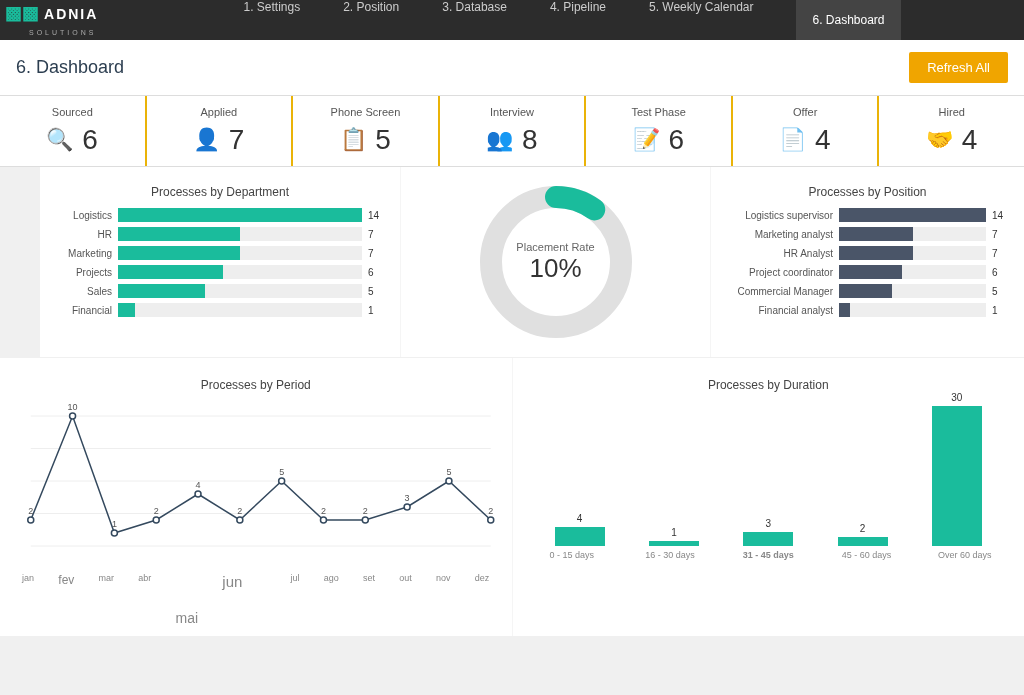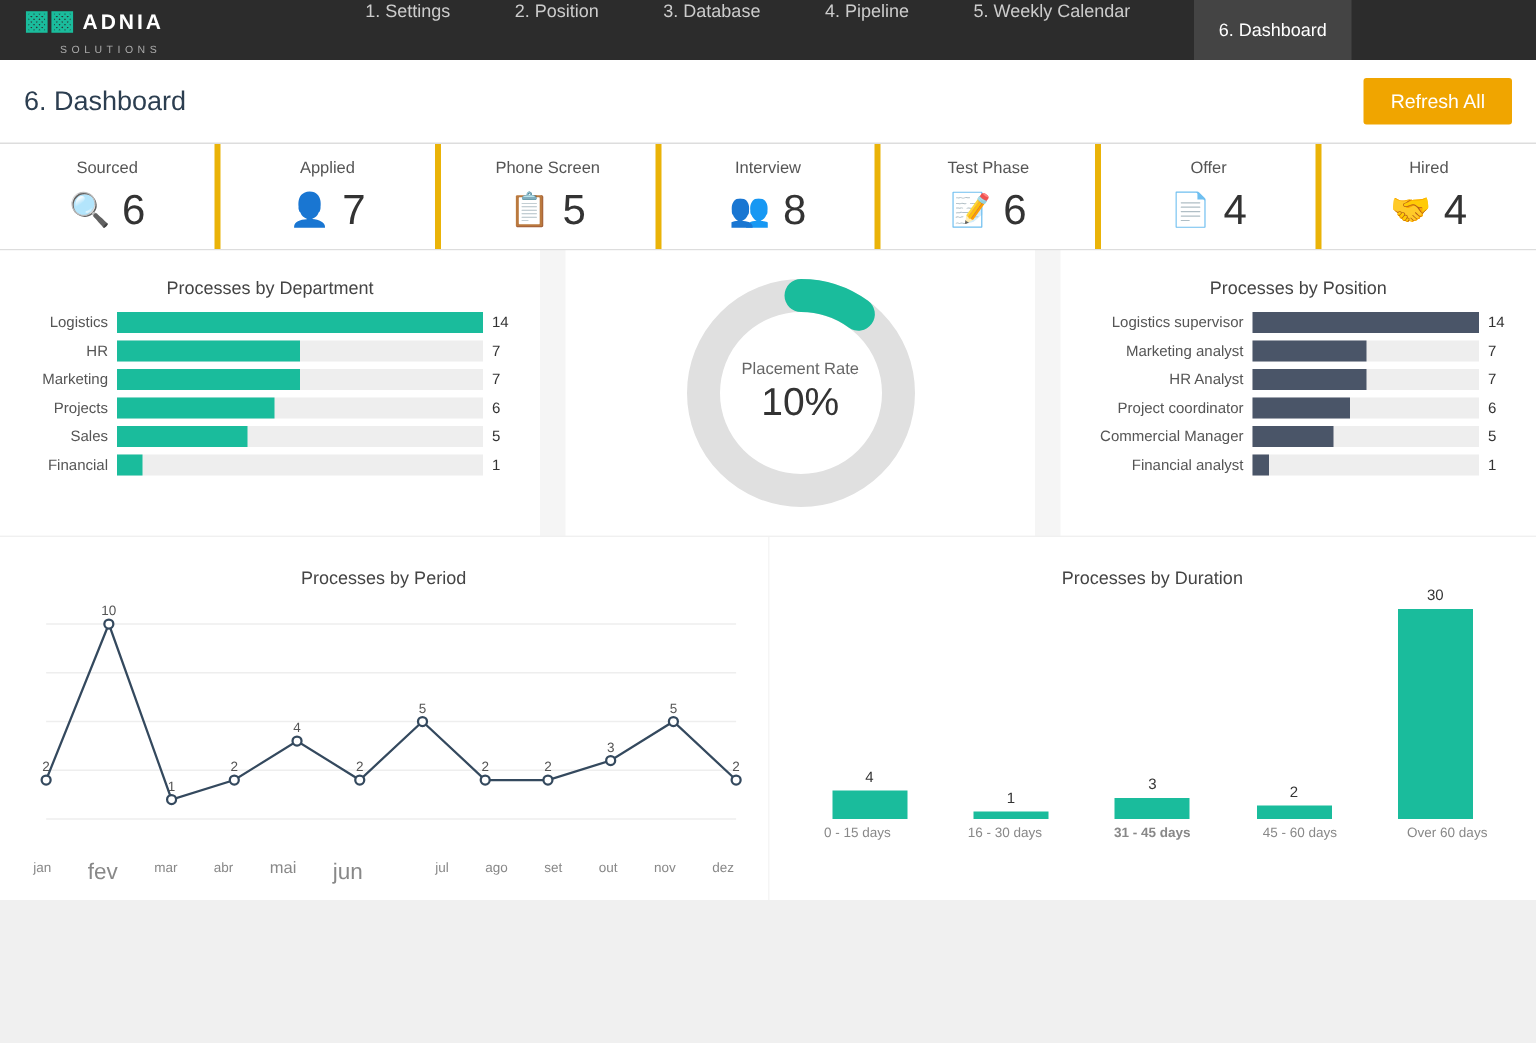--- a/index.html
+++ b/index.html
@@ -1,40 +1,40 @@
 <!DOCTYPE html>
 <html><head>
   <meta charset="utf-8">
   <style>
     * { box-sizing: border-box; margin: 0; padding: 0; }
     body { font-family: 'Segoe UI', Arial, sans-serif; background: #f0f0f0; font-size: 12px; color: #333; }
 
     
     .nav { background: #2c2c2c; display: flex; align-items: center; height: 40px; }
-    .nav-logo { width: 120px; display: flex; align-items: flex-end; padding-left: 16px; }
+    .nav-logo { width: 120px; display: flex; align-items: flex-end; padding-left: 5px; }
     .nav-items { display: flex; flex: 1; justify-content: center; gap: 43px; }
     .nav-item { color: #ccc; font-size: 12px; cursor: pointer; }
     .nav-item.active { background: #444; color: #fff; padding: 0 16px; height: 40px; display: flex; align-items: center; }
 
     
     .header { background: #fff; padding: 12px 16px; display: flex; align-items: center; justify-content: space-between; border-bottom: 1px solid #ddd; }
     .page-title { font-size: 18px; color: #2c3e50; font-weight: 300; }
     .refresh-btn { background: #f0a500; color: #fff; border: none; padding: 8px 18px; font-size: 13px; cursor: pointer; border-radius: 2px; }
 
     
     .stats-row { display: flex; background: #fff; border-bottom: 1px solid #ddd; }
-    .stat-card { flex: 1; text-align: center; padding: 10px 8px; border-right: 4px solid #eab308; }
+    .stat-card { flex: 1; text-align: center; padding: 10px 8px; border-right: 2px solid #eab308; }
     .stat-card:last-child { border-right: none; }
     .stat-label { font-size: 11px; color: #555; margin-bottom: 6px; }
     .stat-body { display: flex; align-items: center; justify-content: center; gap: 8px; }
     .stat-icon { font-size: 22px; color: #aaa; }
     .stat-num { font-size: 28px; font-weight: 300; color: #333; }
 
     
-    .charts-top { display: flex; background: #f5f5f5; gap: 17px; }
+    .charts-top { display: flex; background: #f5f5f5; gap: 1px; margin-left: 40px; }
     .chart-box { background: #fff; }
     .chart-title { text-align: center; font-size: 12px; color: #444; padding: 10px 0 4px; font-weight: 500; }
 
     .dept-chart { width: 360px; padding: 8px 12px; }
     .donut-box { flex: 1; display: flex; align-items: center; justify-content: center; padding: 10px; }
     .position-chart { flex: 1; padding: 8px 12px; }
 
     
     .bar-row { display: flex; align-items: center; margin: 5px 0; gap: 6px; }
     .bar-label { width: 60px; text-align: right; font-size: 10px; color: #555; }
@@ -295,24 +295,24 @@
         <text x="354.54545454545456" y="118" text-anchor="middle" font-size="9" fill="#555">2</text>
         <circle cx="396.3636363636364" cy="111" r="3" fill="#fff" stroke="#34495e" stroke-width="1.5"></circle>
         <text x="396.3636363636364" y="105" text-anchor="middle" font-size="9" fill="#555">3</text>
         <circle cx="438.1818181818182" cy="85" r="3" fill="#fff" stroke="#34495e" stroke-width="1.5"></circle>
         <text x="438.1818181818182" y="79" text-anchor="middle" font-size="9" fill="#555">5</text>
         <circle cx="480" cy="124" r="3" fill="#fff" stroke="#34495e" stroke-width="1.5"></circle>
         <text x="480" y="118" text-anchor="middle" font-size="9" fill="#555">2</text>
       </svg>
     <div class="x-labels" id="period-xlabels">
         <span class="x-label" style="font-size:9px;color:#888;">jan</span>
-        <span class="x-label" style="font-size:15px;color:#888;">fev</span>
+        <span class="x-label" style="font-size:12px;color:#888;">fev</span>
         <span class="x-label" style="font-size:9px;color:#888;">mar</span>
         <span class="x-label" style="font-size:9px;color:#888;">abr</span>
-        <span class="x-label" style="font-size:11px;color:#888;">mai</span>
+        <span class="x-label" style="font-size:14px;color:#888;margin-top:37px;">mai</span>
         <span class="x-label" style="font-size:15px;color:#888;">jun</span>
         <span class="x-label" style="font-size:9px;color:#888;padding-left:24px;">jul</span>
         <span class="x-label" style="font-size:9px;color:#888;">ago</span>
         <span class="x-label" style="font-size:9px;color:#888;">set</span>
         <span class="x-label" style="font-size:9px;color:#888;">out</span>
         <span class="x-label" style="font-size:9px;color:#888;">nov</span>
         <span class="x-label" style="font-size:9px;color:#888;">dez</span>
       </div>
   </div>
 

